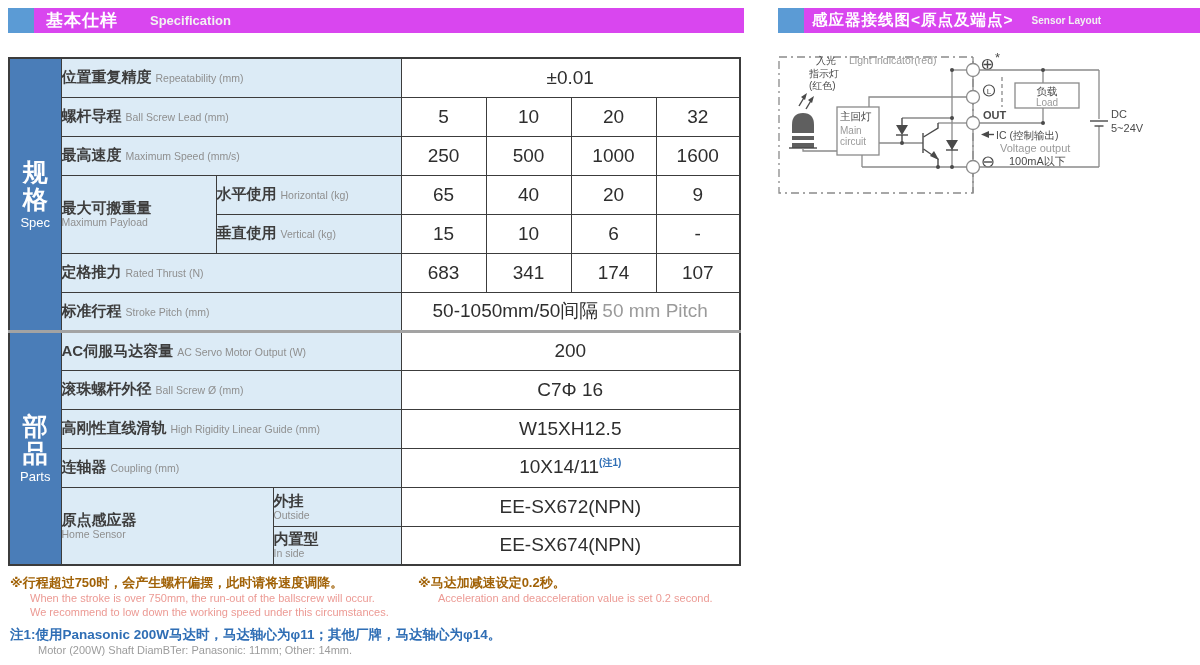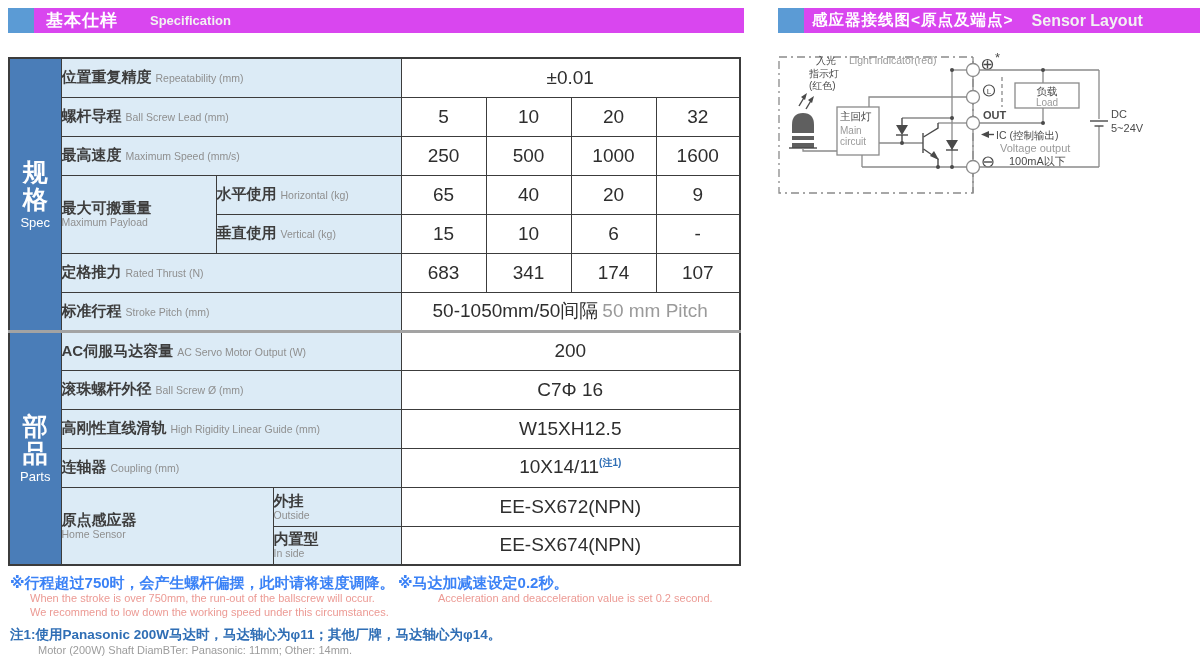--- a/index.html
+++ b/index.html
@@ -8,42 +8,42 @@
 
   
   .hdr{position:absolute;top:8px;height:25px;display:flex;}
   .hdr-sq{width:26px;height:25px;background:#5b9bd5;}
   .hdr-bar{background:#d946ef;color:#fff;display:flex;align-items:center;padding:0 12px;box-sizing:border-box;gap:12px;}
   .hdr-zh{font-size:17px;font-weight:bold;letter-spacing:1px;}
   .hdr-en{font-size:13px;margin-left:20px;font-weight:600;color:#f2f2f2;}
   .hdr-left{left:8px;}  .hdr-left .hdr-bar{width:710px;}
   .hdr-right{left:778px;} .hdr-right .hdr-bar{width:405px;padding:0 8px;}
   .hdr-right .hdr-zh{font-size:15.5px;}
-  .hdr-right .hdr-en{font-size:16px;margin-left:6px;}
+  .hdr-right .hdr-en{font-size:10px;margin-left:6px;}
 
   
   table.spec{position:absolute;left:8px;top:57px;border-collapse:collapse;table-layout:fixed;border:2px solid #3c3c3c;}
   table.spec td{border:1px solid #3c3c3c;padding:0;overflow:hidden;}
   table.spec tr{height:39px;}
   td.side{background:#4a7db8;color:#fff;text-align:center;vertical-align:middle;}
   .side-zh div{font-size:25px;font-weight:bold;line-height:27px;}
   .side-en{font-size:13px;margin-top:2px;}
   td.lbl{background:#dcebf6;padding:0 4px 0 12px;white-space:nowrap;vertical-align:middle;}
   .lzh{font-size:15px;font-weight:600;color:#3d3d3d;}
   .len{font-size:10.5px;color:#8f8f8f;margin-left:4px;font-weight:400;}
   td.lbl .stack-zh{font-size:15px;font-weight:600;color:#3d3d3d;line-height:16px;display:block;}
   td.lbl .stack-en{font-size:10.5px;color:#8f8f8f;line-height:12px;display:block;}
   td.val{background:#fff;text-align:center;vertical-align:middle;font-size:19px;font-weight:500;color:#2e2e2e;}
   .ven{font-size:19px;color:#9a9a9a;font-weight:400;margin-left:4px;}
   sup.note-sup{font-size:10px;color:#2f6eb5;font-weight:600;}
   tr.sect td{border-top:3px solid #a3a3a3;}
 
   
   .note{position:absolute;white-space:nowrap;}
-  .note-red{color:#3b82f6;font-size:15px;font-weight:bold;text-align:right;}
+  .note-red{color:#a16207;font-size:13px;font-weight:bold;text-align:right;}
   .note-red-en{color:#ec9a94;font-size:11px;}
   .note-blue{color:#2f6eb5;font-size:13.5px;font-weight:bold;}
   .note-gray{color:#9c9c9c;font-size:11px;}
 
   
   svg.diagram{position:absolute;left:772px;top:45px;}
   svg .wire{stroke:#8a8a8a;stroke-width:1.3;fill:none;}
   svg .wire-dark{stroke:#4a4a4a;stroke-width:1.4;fill:none;}
   svg .boxline{stroke:#8a8a8a;stroke-width:1.3;fill:#fff;}
   svg .dark-t{fill:#4a4a4a;}
@@ -177,21 +177,21 @@
         <span class="stack-en">In side</span>
       </td>
       <td class="val" colspan="4">EE-SX674(NPN)</td>
     </tr>
   </tbody>
     </table>
 
   <div class="note note-red" style="left:10px;top:574px;">※行程超过750时，会产生螺杆偏摆，此时请将速度调降。</div>
   <div class="note note-red-en" style="left:30px;top:592px;">When the stroke is over 750mm, the run-out of the ballscrew will occur.</div>
   <div class="note note-red-en" style="left:30px;top:606px;text-align:center;">We recommend to low down the working speed under this circumstances.</div>
-  <div class="note note-red" style="left:398px;top:574px;">※马达加减速设定0.2秒。</div>
+  <div class="note note-red" style="left:418px;top:574px;">※马达加减速设定0.2秒。</div>
   <div class="note note-red-en" style="left:438px;top:592px;">Acceleration and deacceleration value is set 0.2 second.</div>
   <div class="note note-blue" style="left:10px;top:626px;">注1:使用Panasonic 200W马达时，马达轴心为φ11；其他厂牌，马达轴心为φ14。</div>
   <div class="note note-gray" style="left:38px;top:644px;">Motor (200W) Shaft DiamBTer: Panasonic: 11mm; Other: 14mm.</div>
 
   <svg class="diagram" width="428" height="160" viewBox="0 0 428 160">
 
     <rect x="7" y="12" width="194" height="136" fill="none" stroke="#8a8a8a" stroke-width="1.3" stroke-dasharray="8 4 2 4"></rect>
     <path class="wire" d="M230,32 V62" stroke-dasharray="4 3"></path>
 
     <g>

